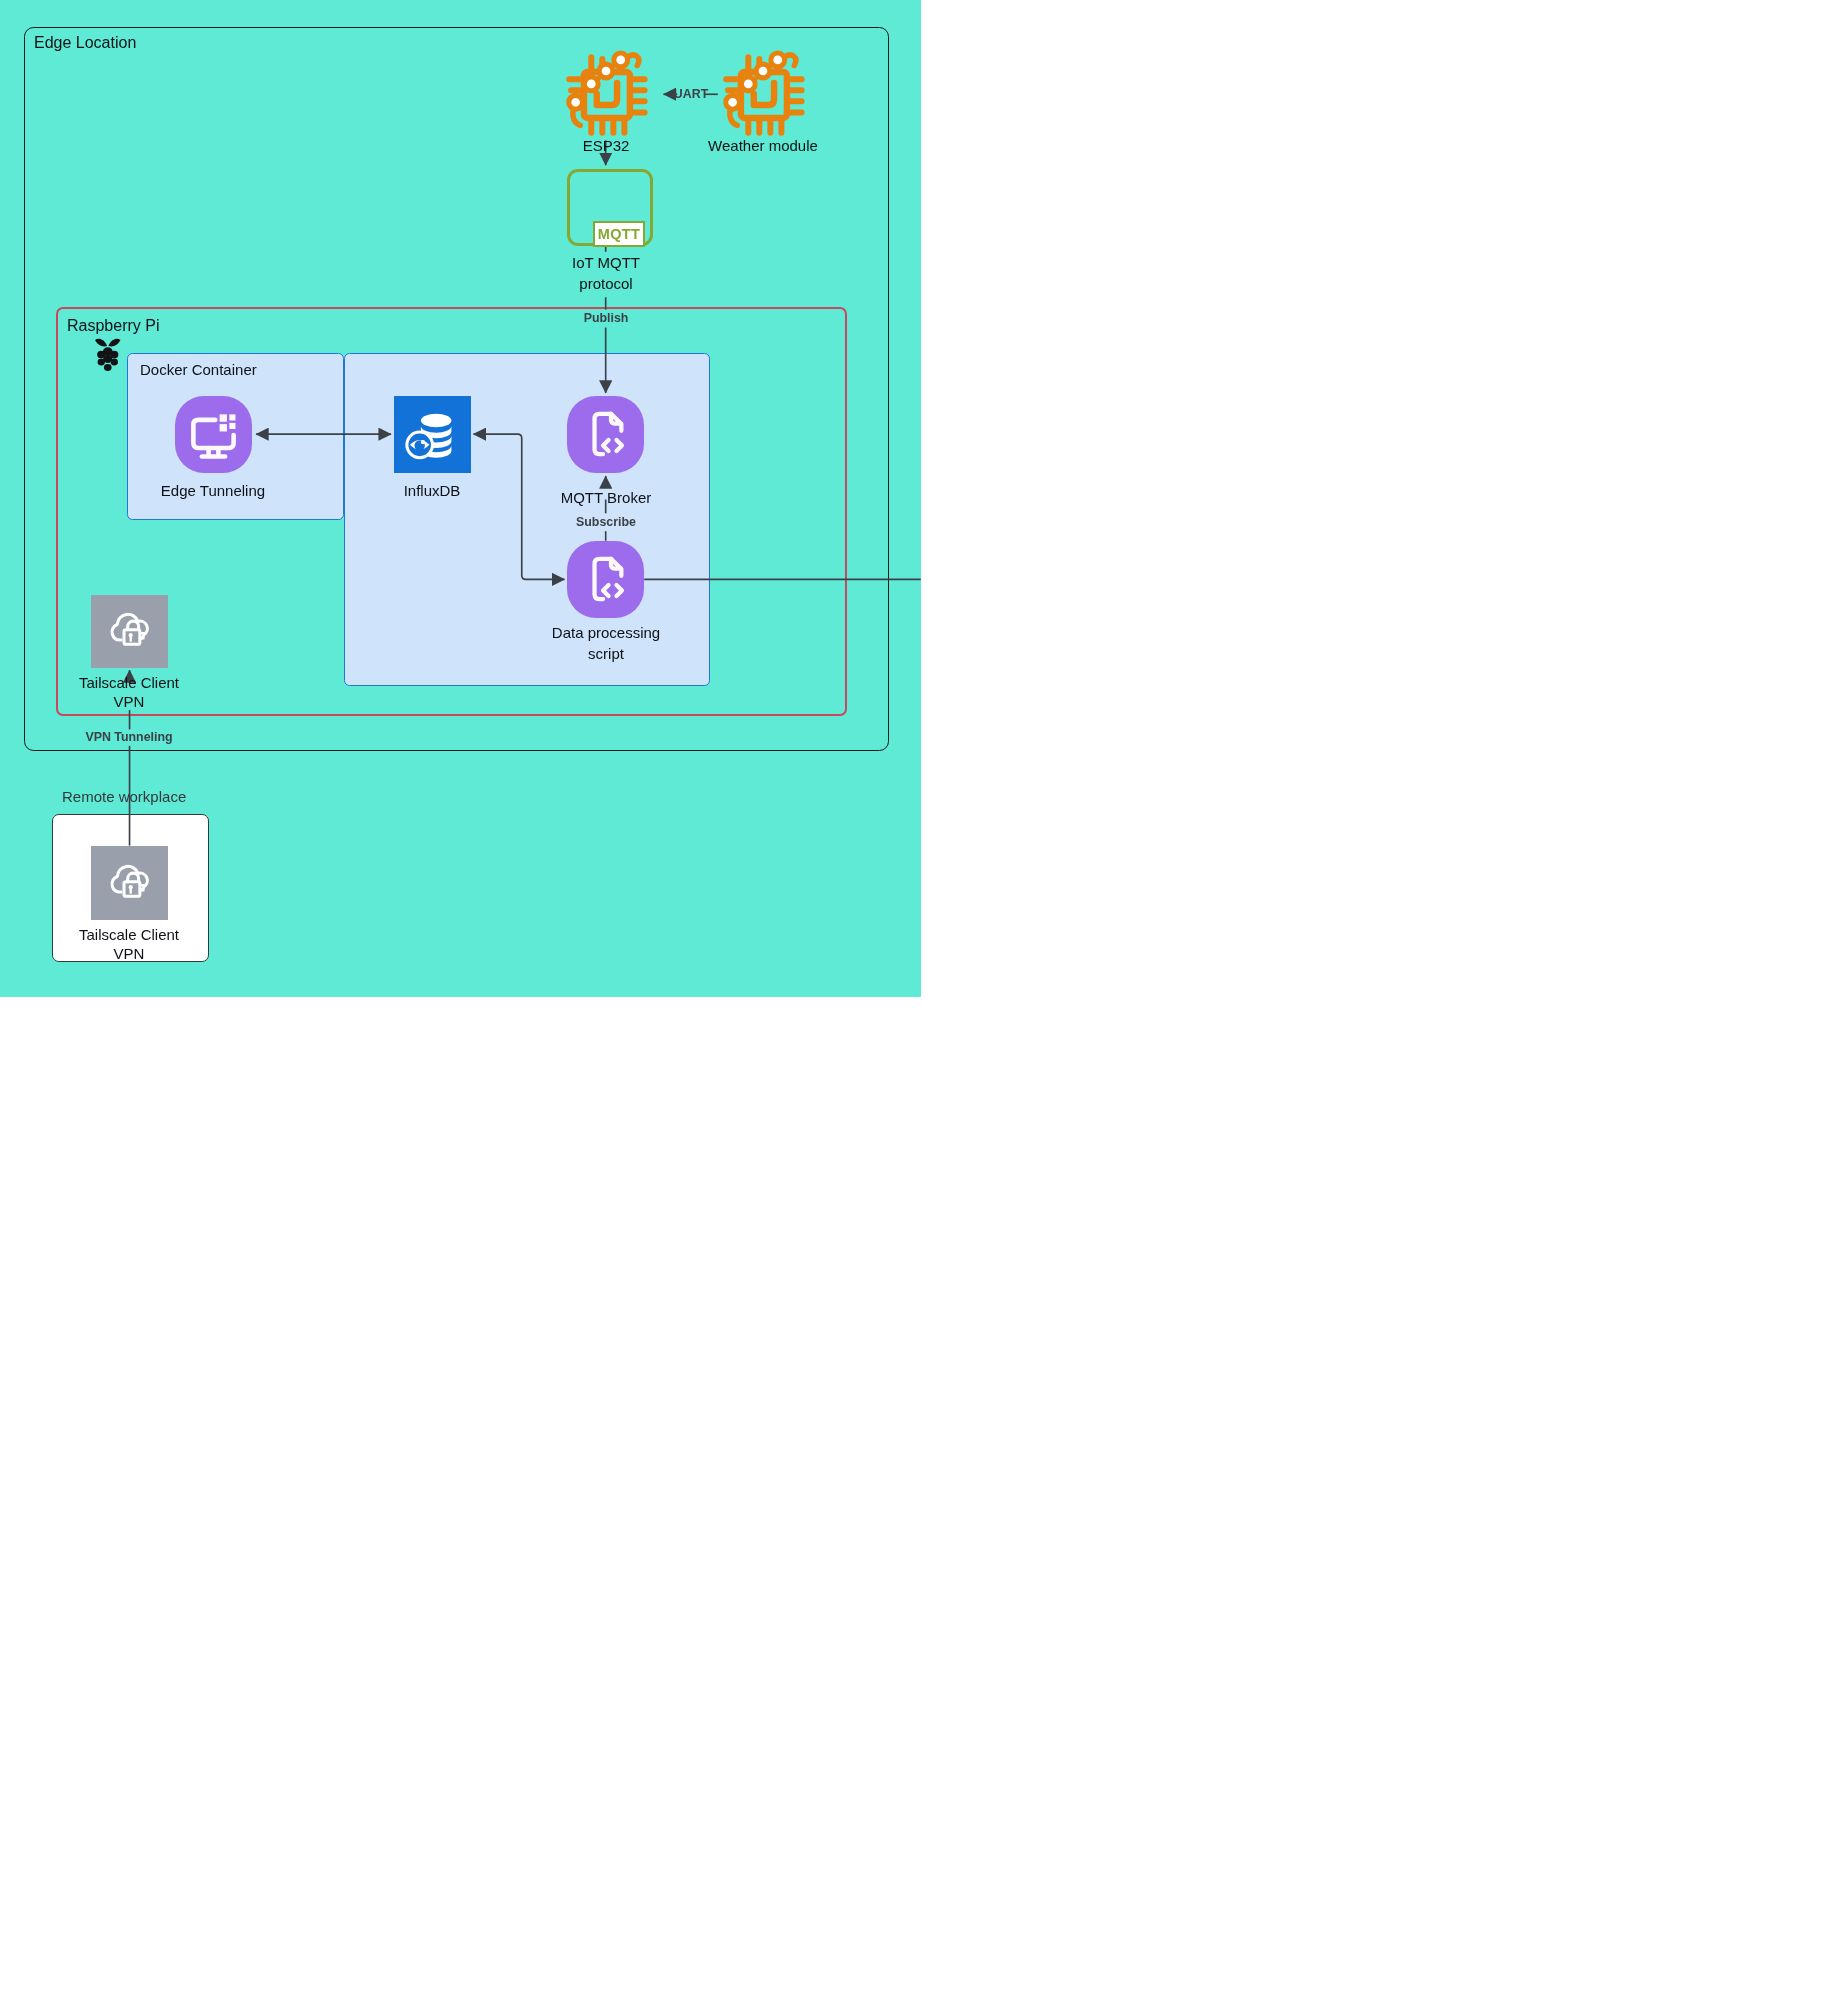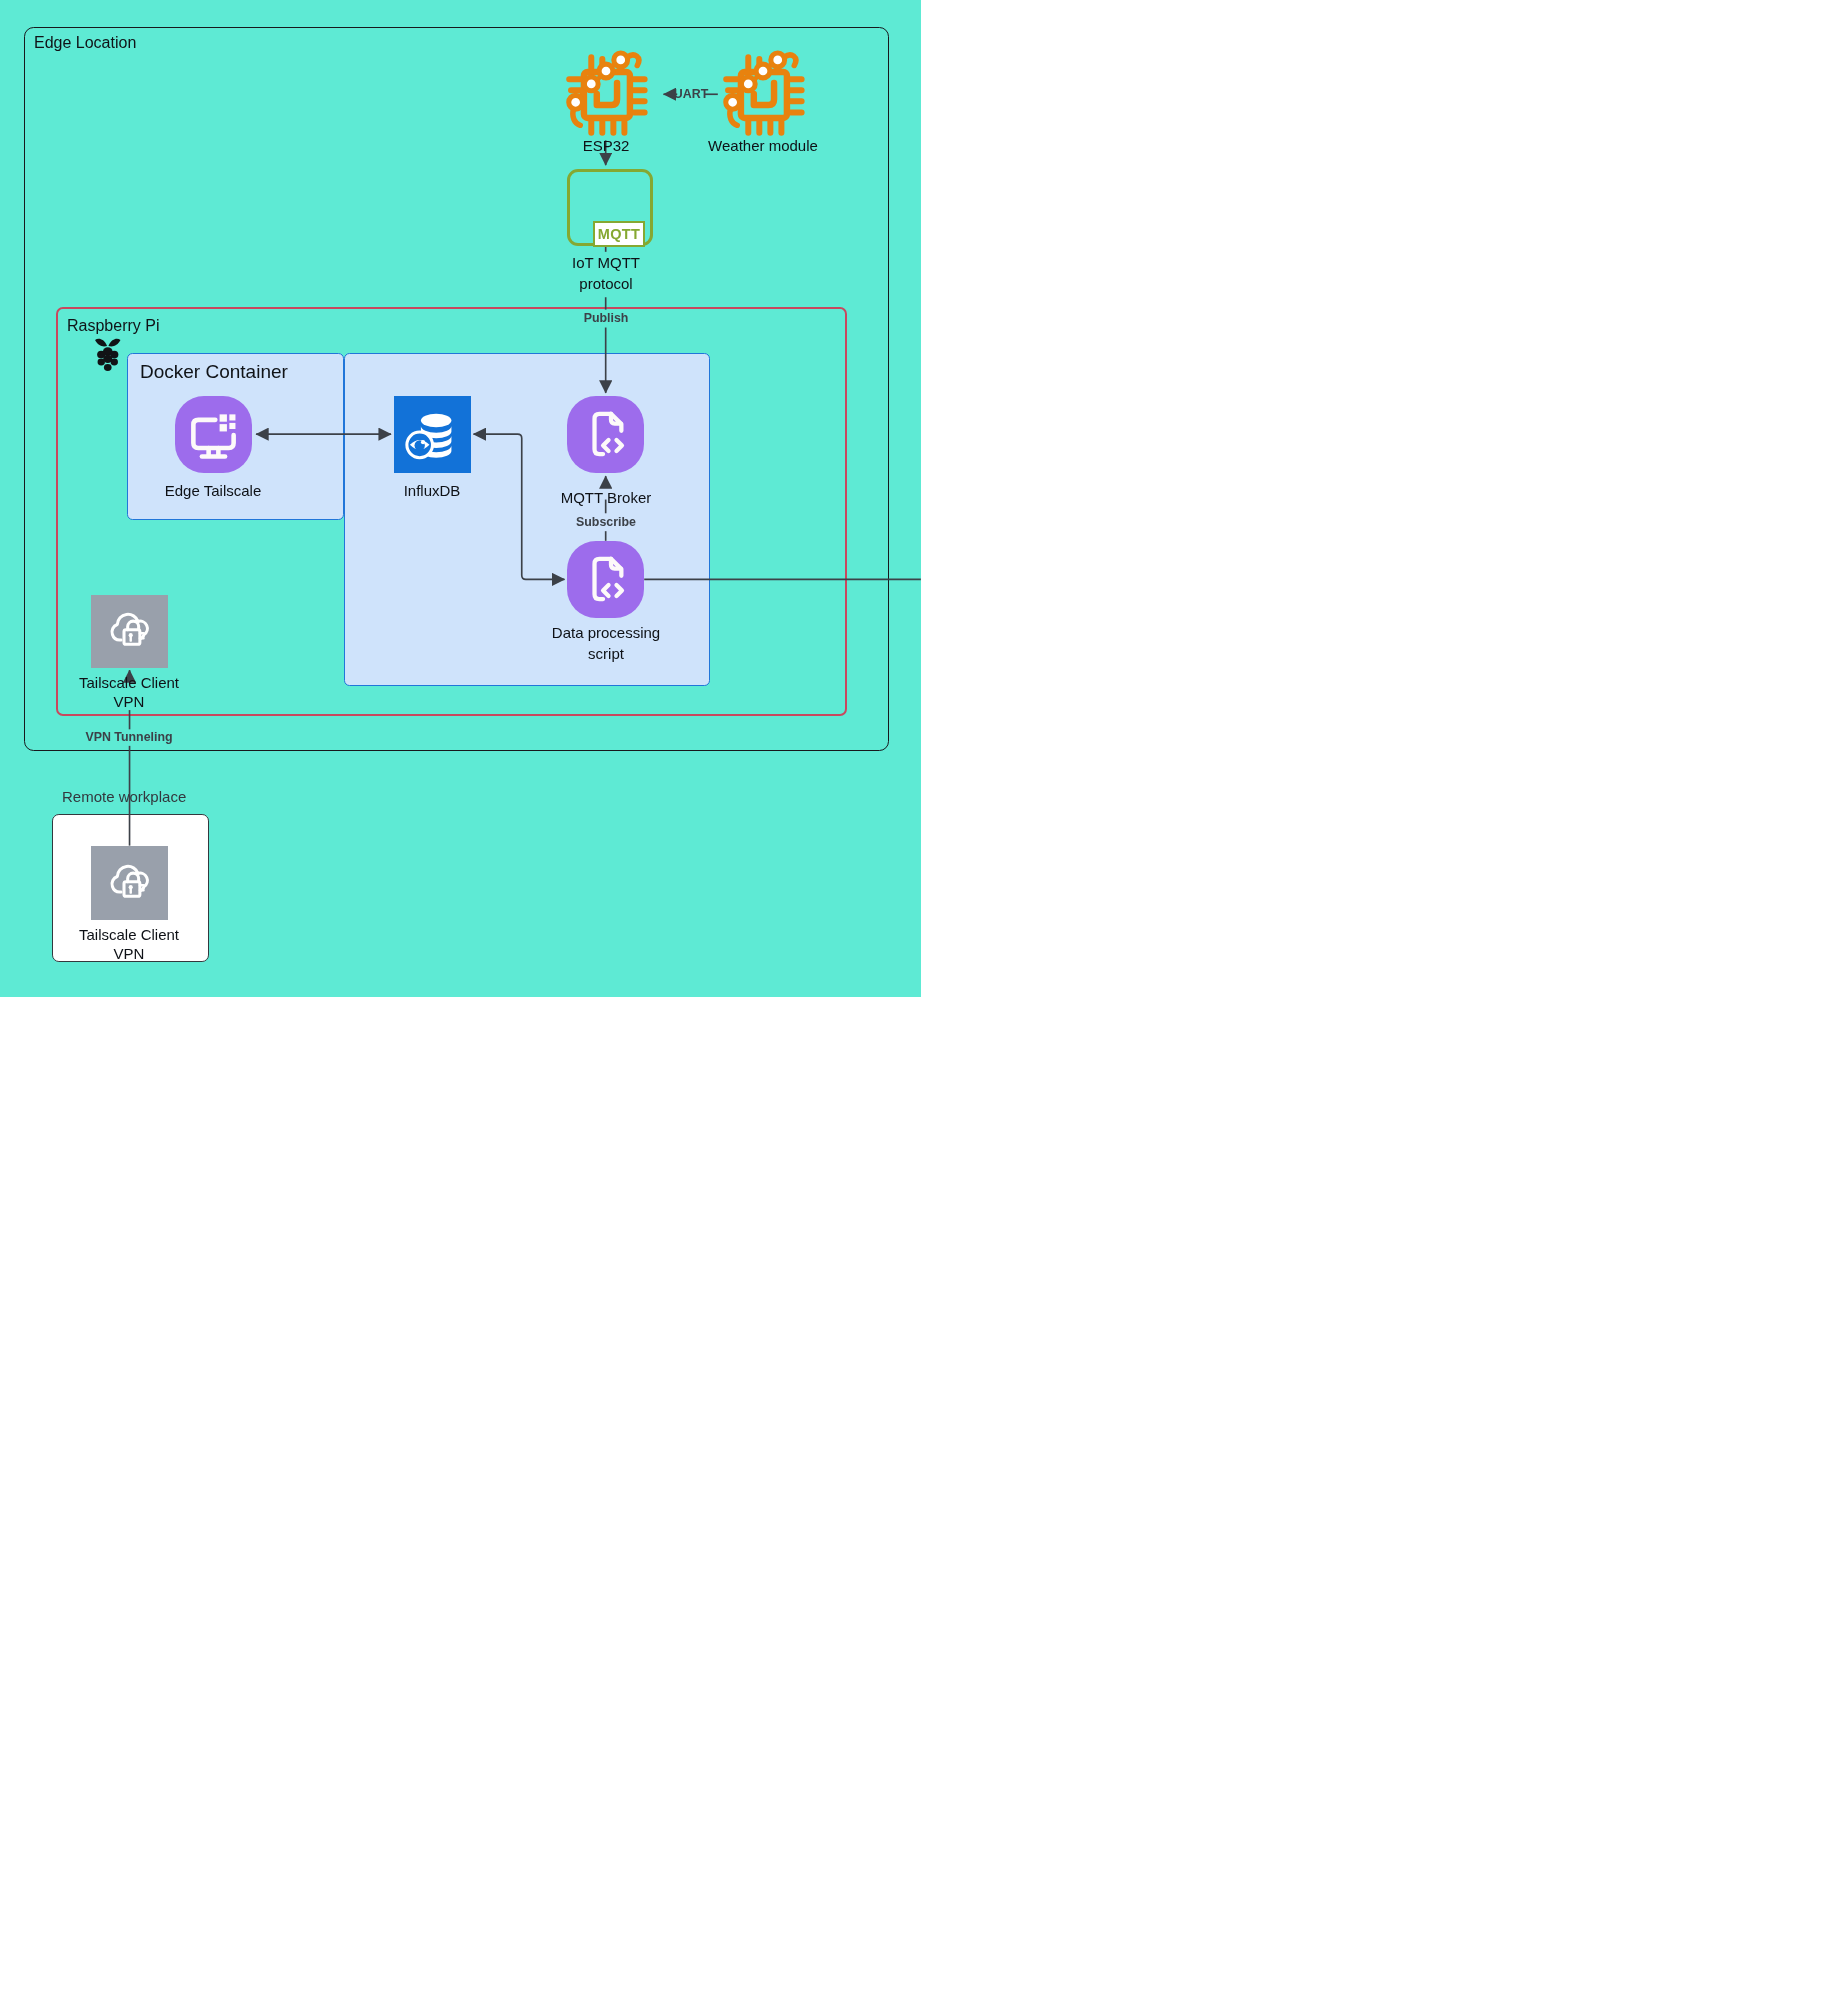--- a/index.html
+++ b/index.html
@@ -72,21 +72,21 @@
       <ellipse cx="10.5" cy="25.5" rx="6" ry="5.6"></ellipse>
       <ellipse cx="29.5" cy="25.5" rx="6" ry="5.6"></ellipse>
       <ellipse cx="20" cy="32" rx="6.6" ry="6"></ellipse>
       <ellipse cx="10.5" cy="36.5" rx="5.4" ry="5"></ellipse>
       <ellipse cx="29.5" cy="36.5" rx="5.4" ry="5"></ellipse>
       <ellipse cx="20" cy="44.5" rx="5.6" ry="5"></ellipse>
     </g>
   </svg>
 
   <div class="box blue-box docker-box"></div>
-  <div class="group-label" style="left:140px; top:361px; font-size:19px;">Docker Container</div>
+  <div class="group-label" style="left:140px; top:361px; font-size:15px;">Docker Container</div>
 
   <div class="box blue-box services-box"></div>
 
   <div class="box remote-box"></div>
   <div class="group-label" style="left:62px; top:788px; font-size:15px; color:#33383e;">Remote workplace</div>
 
   <svg class="overlay" width="921" height="997" viewBox="0 0 1338 1449">
     <defs>
       <marker id="arr" viewBox="0 0 10 10" refX="9.5" refY="5" markerWidth="8" markerHeight="8" orient="auto-start-reverse">
           <path d="M0 0 L10 5 L0 10 Z"></path>
@@ -171,21 +171,21 @@
         <path d="M31 86 H69"></path>
       </g>
       <g fill="#fdf9f9">
         <rect x="60" y="17" width="12" height="12"></rect>
           <rect x="76" y="17" width="10" height="10"></rect>
         <rect x="60" y="33" width="12" height="12"></rect>
           <rect x="76" y="31" width="10" height="10"></rect>
       </g>
     </svg>
   </div>
-  <div class="node-label" style="left:213px; top:481px;">Edge Tailscale</div>
+  <div class="node-label" style="left:213px; top:481px;">Edge Tunneling</div>
 
   <div class="node influx-box" style="left:394px; top:396px;">
     <svg class="sq-icon" viewBox="0 0 100 100">
       <g fill="#fff">
         <ellipse cx="56" cy="27" rx="25" ry="11"></ellipse>
         <path d="M31 36 a25 11 0 0 0 50 0 v9 a25 11 0 0 1 -50 0 z"></path>
         <path d="M31 52 a25 11 0 0 0 50 0 v9 a25 11 0 0 1 -50 0 z"></path>
         <path d="M31 68 a25 11 0 0 0 50 0 v9 a25 11 0 0 1 -50 0 z"></path>
       </g>
       <circle cx="29" cy="67" r="21" fill="var(--influx-blue)" stroke="#fff" stroke-width="5"></circle>

